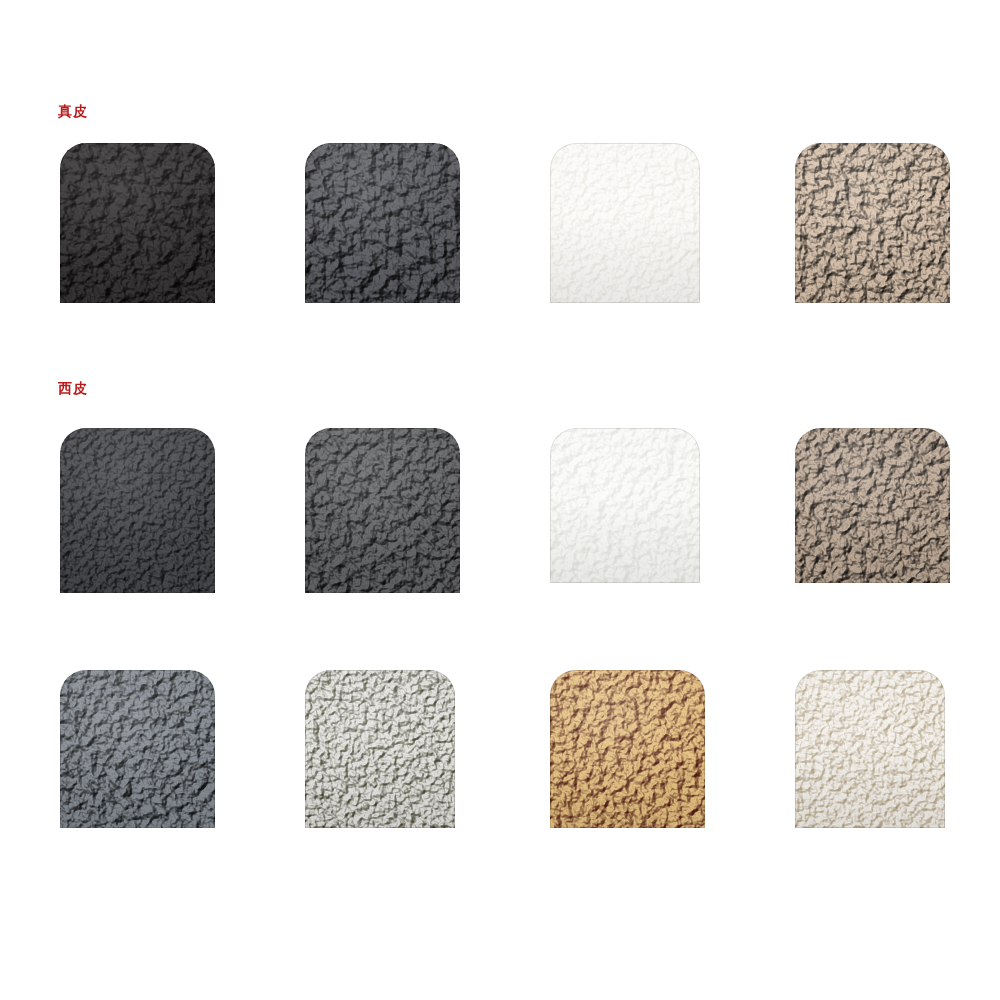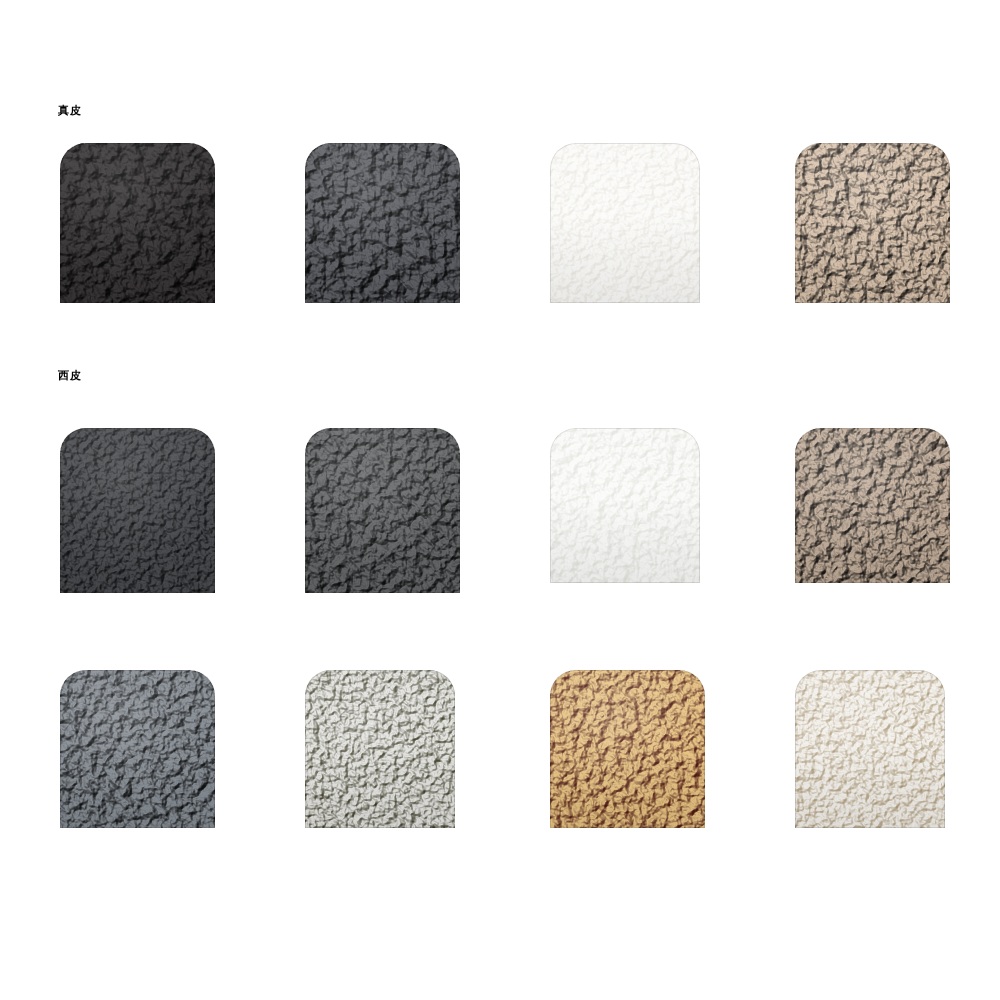--- a/index.html
+++ b/index.html
@@ -19,27 +19,27 @@
     position: absolute;
     left: 0;
     top: 0;
     width: 1000px;
     height: 1000px;
     background: #ffffff;
   }
 
   .section-label {
     position: absolute;
-    font-size: 11px;
+    font-size: 14px;
     font-weight: 700;
-    color: #000000;
+    color: #b91c1c;
     letter-spacing: 1px;
     line-height: 1;
     white-space: nowrap;
-    font-family: Liberation Sans, sans-serif;
+    font-family: Liberation Mono, monospace;
   }
 
   .swatch-row {
     position: absolute;
     left: 0;
     width: 1000px;
   }
 
   .swatch {
     position: absolute;
@@ -190,21 +190,21 @@
                 <feMergeNode in="spec"></feMergeNode>
               </feMerge>
             </filter>
           </defs>
           <rect x="0" y="0" width="155" height="160" filter="url(#grain-f-3)" fill="#808080"></rect>
         </svg>
         <div class="sheen" style="background: radial-gradient(120% 95% at 38% 30%, rgba(255, 255, 255, 0.14) 0%, rgba(255, 255, 255, 0) 62%), linear-gradient(rgba(255, 255, 255, 0.05) 0%, rgba(0, 0, 0, 0) 45%, rgba(0, 0, 0, 0.07) 100%);"></div>
         <div class="edge" style="box-shadow: rgba(0, 0, 0, 0.1) 0px 0px 0px 1px inset;"></div>
       </div>
     </div>
-    <div class="section-label" style="left: 58px; top: 370px;">西皮</div>
+    <div class="section-label" style="left: 58px; top: 382px;">西皮</div>
     <div class="swatch-row" style="top: 428px; height: 200px;">
       <div class="swatch" title="#2a2b2d" style="left: 60px; top: 0px; width: 155px; height: 165px;">
         <div class="base" style="background: rgb(42, 43, 45);"></div>
         <svg class="grain" viewBox="0 0 155 165" preserveAspectRatio="none" style="mix-blend-mode: overlay; opacity: 0.78;">
           <defs>
             <filter id="grain-f-4" x="-20%" y="-20%" width="140%" height="140%" color-interpolation-filters="sRGB">
               <feTurbulence type="fractalNoise" baseFrequency="0.165" numOctaves="3" seed="71" result="noise"></feTurbulence>
               <feComponentTransfer in="noise" result="lumps">
                 <feFuncR type="gamma" amplitude="1" exponent="0.55" offset="0"></feFuncR>
                 <feFuncG type="gamma" amplitude="1" exponent="0.55" offset="0"></feFuncG>

